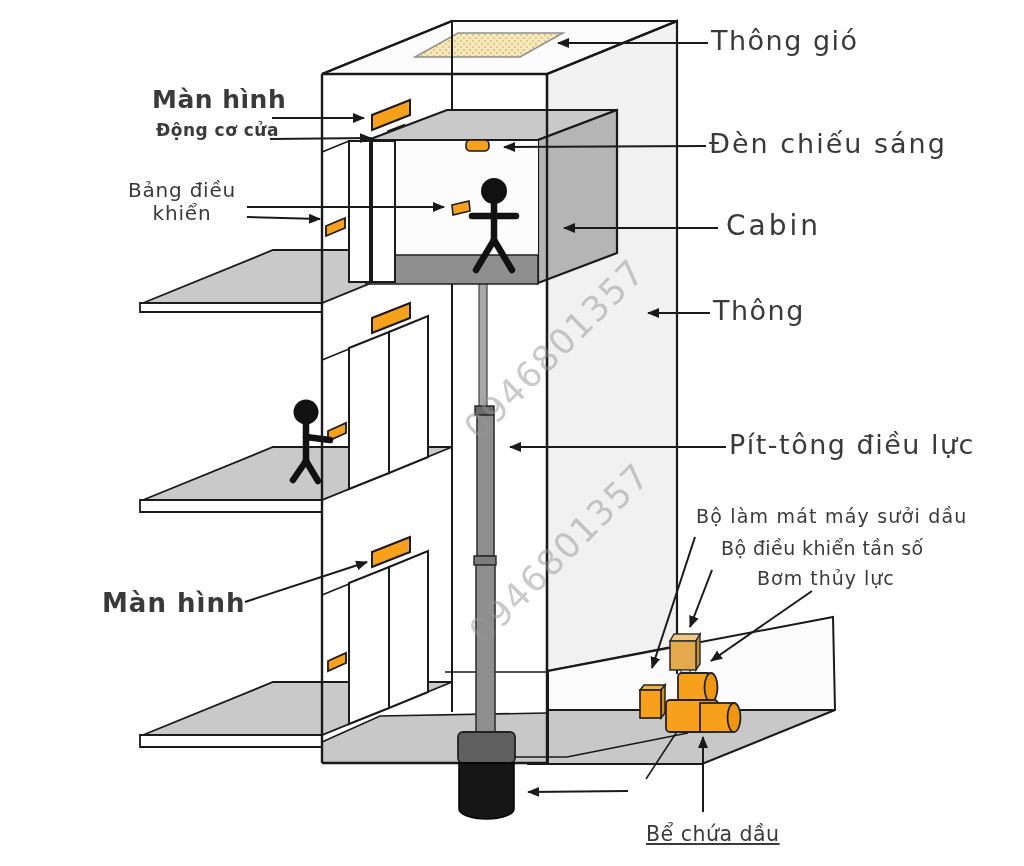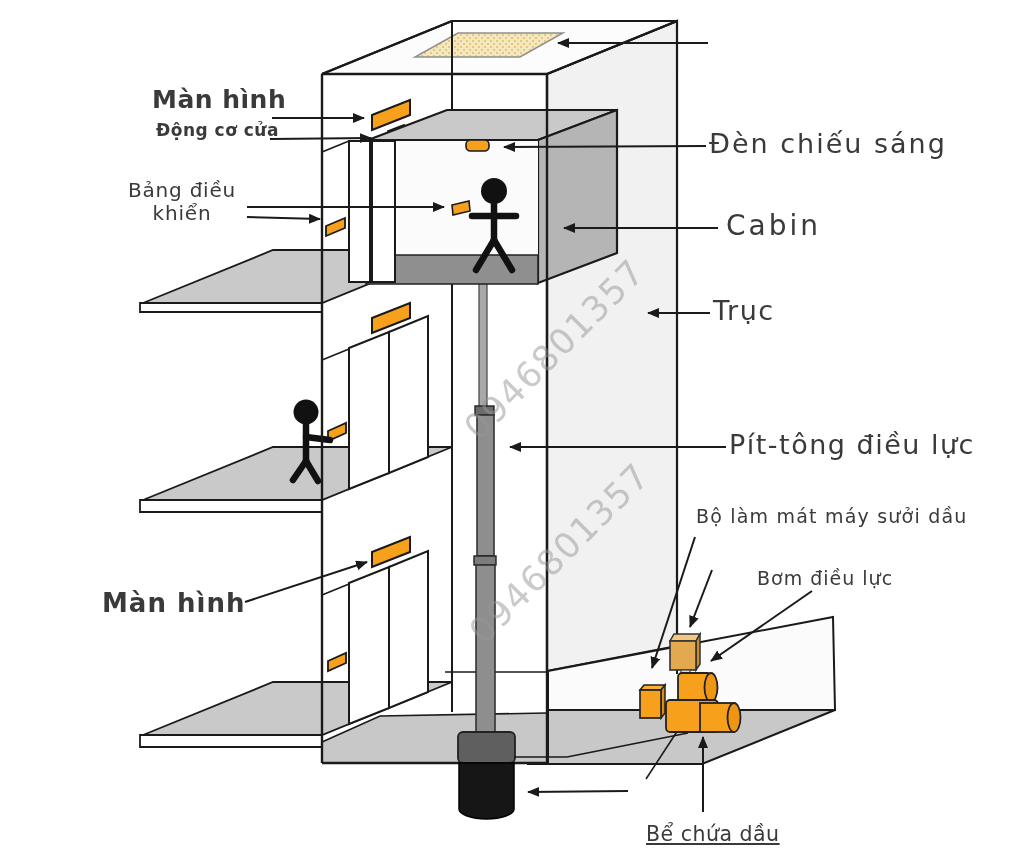--- a/index.html
+++ b/index.html
@@ -156,28 +156,30 @@
     <line x1="247" y1="217" x2="320" y2="219" marker-end="url(#ah)"></line>
     <line x1="245" y1="602" x2="367" y2="562" marker-end="url(#ah)"></line>
     <line x1="695" y1="537" x2="652" y2="668" marker-end="url(#ah)"></line>
     <line x1="712" y1="570" x2="690" y2="627" marker-end="url(#ah)"></line>
     <line x1="812" y1="591" x2="711" y2="661" marker-end="url(#ah)"></line>
     <line x1="703" y1="812" x2="703" y2="737" marker-end="url(#ah)"></line>
     <line x1="628" y1="791" x2="528" y2="792" marker-end="url(#ah)"></line>
   </g>
 </svg>
 
+  <div class="lbl lbl-lg" style="left:711px;top:26px;">Thông gió</div>
   <div class="lbl" style="left:152px;top:86px;font-size:25px;font-weight:600;letter-spacing:0.5px;">Màn hình</div>
   <div class="lbl" style="left:156px;top:121px;font-size:17px;font-weight:700;letter-spacing:0.5px;">Động cơ cửa</div>
   <div class="lbl center" style="left:116px;top:179px;width:132px;font-size:20px;font-weight:500;letter-spacing:0.8px;line-height:23px;">
     <div>Bảng điều</div>
     <div>khiển</div>
   </div>
   <div class="lbl lbl-lg" style="left:709px;top:129px;letter-spacing:2px;">Đèn chiếu sáng</div>
   <div class="lbl" style="left:726px;top:211px;font-size:28px;font-weight:500;letter-spacing:3px;">Cabin</div>
-  <div class="lbl lbl-lg" style="left:713px;top:296px;">Trục</div>
+  <div class="lbl lbl-lg" style="left:713px;top:296px;">Thông</div>
   <div class="lbl lbl-lg" style="left:729px;top:430px;">Pít-tông điều lực</div>
   <div class="lbl lbl-md" style="left:696px;top:506px;letter-spacing:1.2px;">Bộ làm mát máy sưởi dầu</div>
-  <div class="lbl lbl-md" style="left:757px;top:568px;letter-spacing:1px;">Bơm điều lực</div>
+  <div class="lbl lbl-md" style="left:721px;top:538px;letter-spacing:0.4px;">Bộ điều khiển tần số</div>
+  <div class="lbl lbl-md" style="left:757px;top:568px;letter-spacing:1px;">Bơm thủy lực</div>
   <div class="lbl" style="left:102px;top:589px;font-size:26px;font-weight:700;letter-spacing:1px;">Màn hình</div>
   <div class="lbl" style="left:646px;top:823px;font-size:20.5px;font-weight:500;letter-spacing:0.5px;text-decoration:underline;">Bể chứa dầu</div>
 
 </div>
 
 </body></html>

